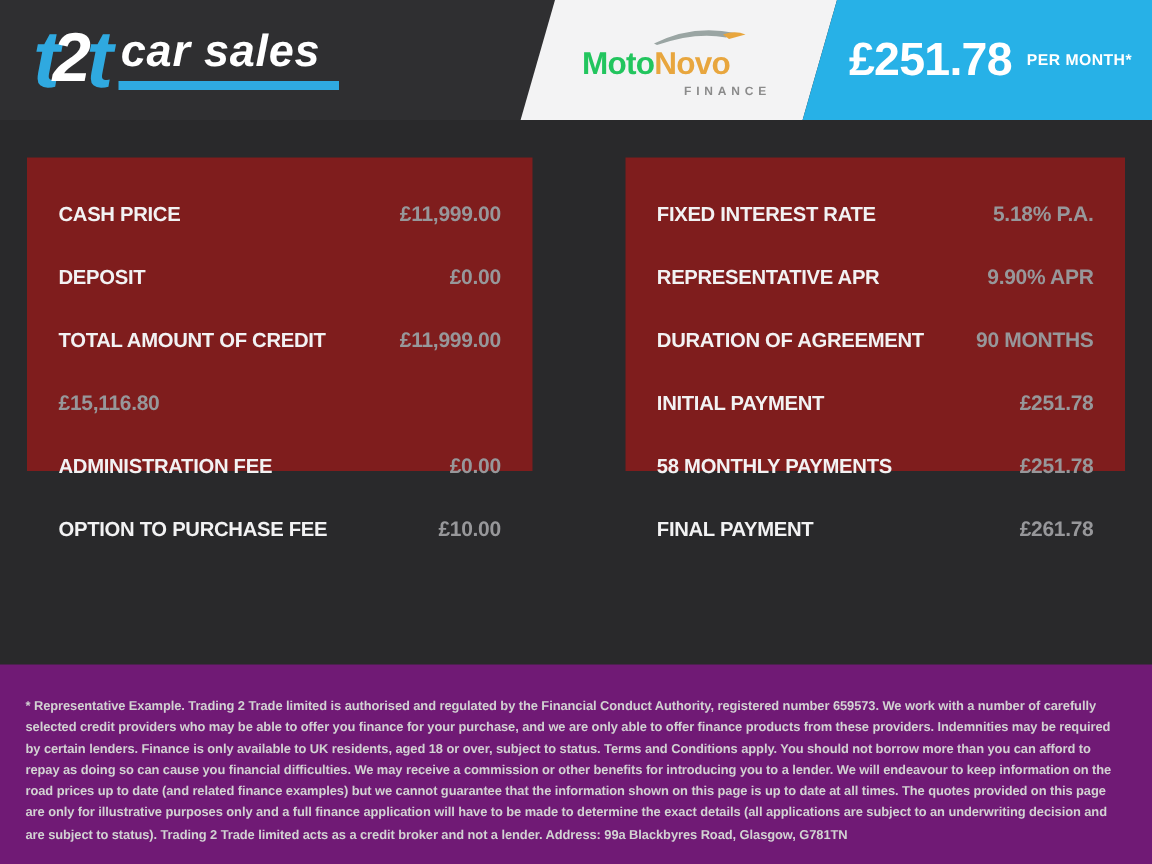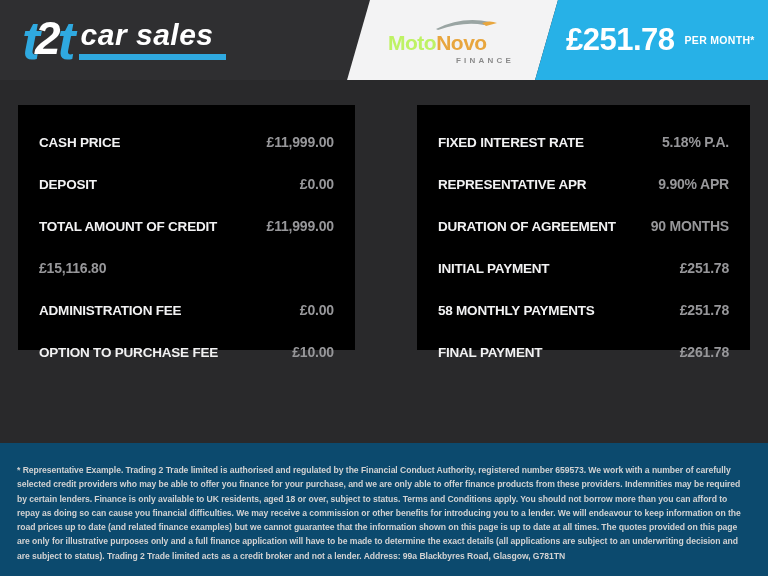--- a/index.html
+++ b/index.html
@@ -37,21 +37,21 @@
   }
   .carsales {
     color:#ffffff; font-style:italic; font-weight:600; font-size:30px;
     line-height:1; margin-left:5px; letter-spacing:0.5px;
     border-bottom:6px solid #2fa9e0; padding:0 12px 4px 2px;
   }
 
   .motonovo { position:absolute; left:388px; top:17px; width:130px; }
   .swoosh-wrap { height:14px; padding-left:46px; }
   .brandline { font-weight:bold; font-size:21px; letter-spacing:-0.5px; line-height:1.1; white-space:nowrap; }
-  .moto { color:#bef264;text-align:center; }
+  .moto { color:#22c55e;text-align:center; }
   .novo { color:#e8a63e; }
   .finance-word {
     font-size:8px; font-weight:bold; color:#8b8b8b;
     letter-spacing:3.2px; text-align:right; padding-right:4px; margin-top:2px;
   }
 
   .price-area {
     position:absolute; left:566px; top:0; height:80px;
     display:flex; align-items:center;
   }
@@ -64,41 +64,41 @@
   }
 
   
   h1.section-title {
     margin:0; padding:22px 18px 0;
     font-size:17.5px; font-weight:bold; color:#f5f5f6; letter-spacing:0.3px;
     line-height:20px;
   }
   .panels { display:flex; margin:25px 18px 0; gap:18px; }
   .panel {
-    background:#000000; height:245px; padding-top:16px;
+    background:#7f1d1d; height:209px; padding-top:16px;
   }
   .panel-left  { width:359px; }
   .panel-right { width:355px;margin-left:44px; }
   .row {
     height:42px; display:flex; justify-content:space-between; align-items:center;
     padding:0 21px;
   }
   .row .label {
     color:#f2f2f3; font-weight:bold; font-size:13.5px; letter-spacing:-0.2px;
     white-space:nowrap;
   }
   .row .value {
     color:#97979a; font-weight:bold; font-size:14px; letter-spacing:-0.2px;
     white-space:nowrap;
   }
 
   
   footer {
     position:absolute; left:0; right:0; top:443px; bottom:0;
-    background:#0c4a6e; padding:20px 17px 0;
+    background:#701a75; padding:20px 17px 0;
   }
   footer p {
     margin:0; font-size:8.6px; font-weight:bold; color:#d2d2d2;
     line-height:14.3px; letter-spacing:-0.05px;
   }
 </style>
 </head>
 <body>
 
 <header>

